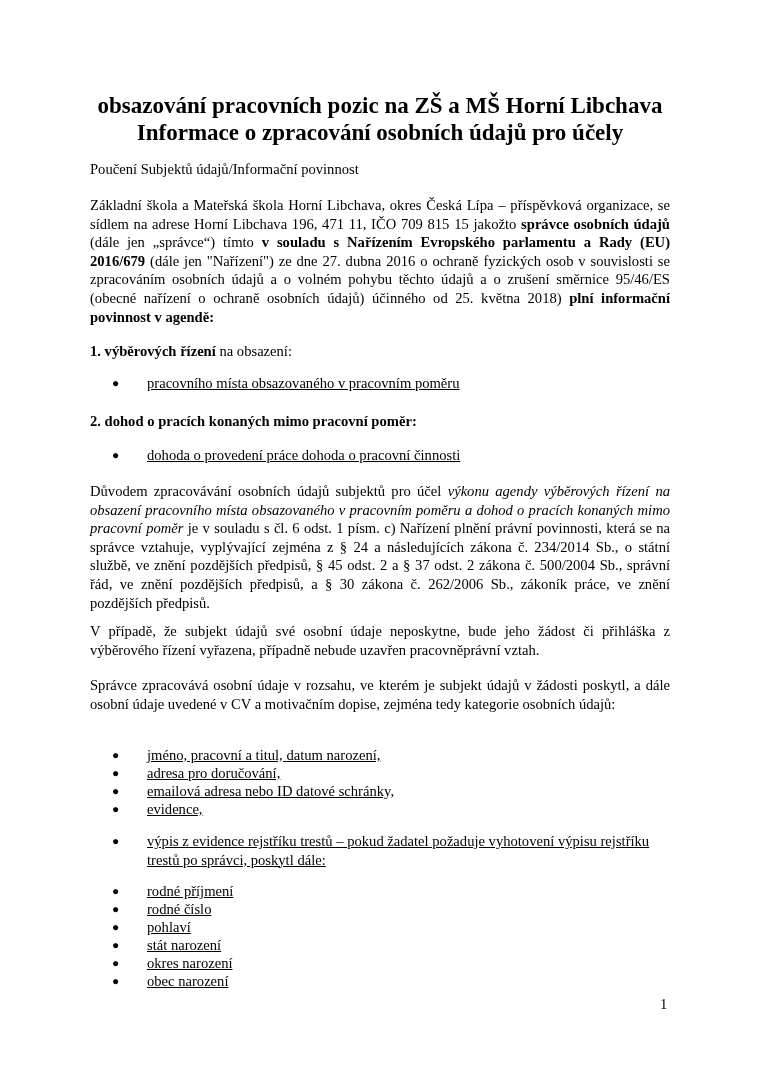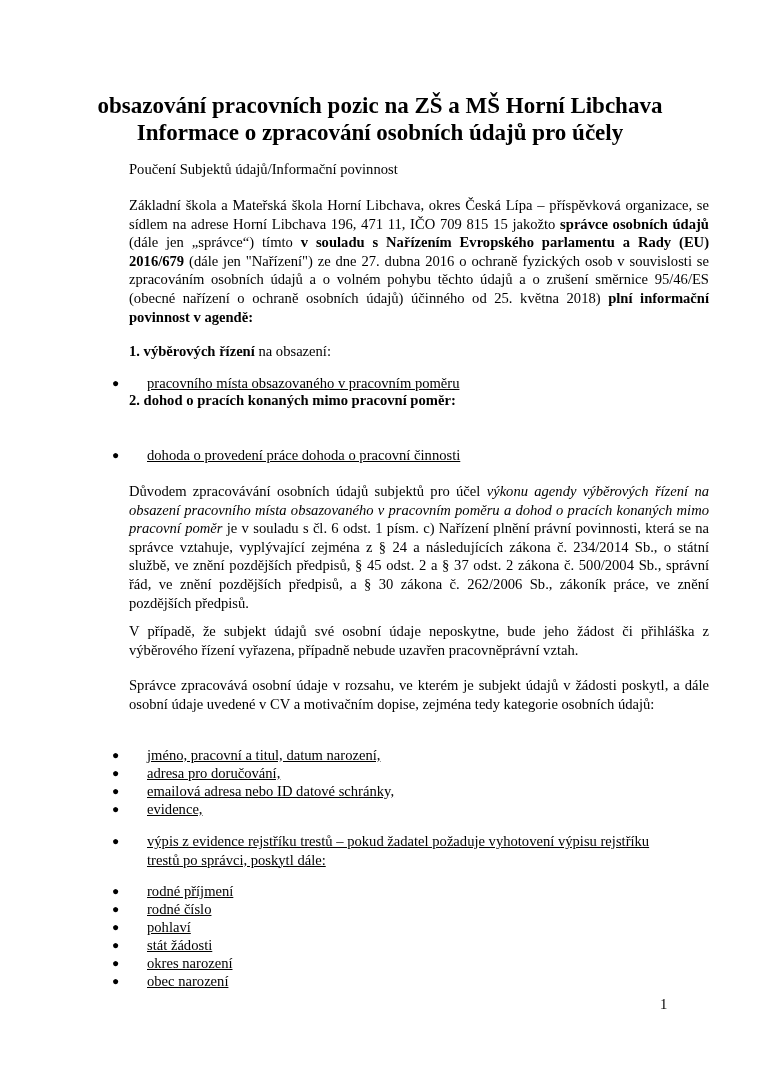--- a/index.html
+++ b/index.html
@@ -1,21 +1,21 @@
 <!DOCTYPE html>
 <html><head>
 <meta charset="utf-8">
 <style>
   html, body { margin: 0; padding: 0; background: #ffffff; }
   body { width: 760px; height: 1074px; position: relative; overflow: hidden;
          font-family: "Liberation Serif", serif; color: #000; }
   .page { position: absolute; left: 90px; top: 0; width: 580px; }
   .title { position: absolute; left: 0; top: 92px; width: 580px; text-align: center;
            font-weight: bold; font-size: 23px; line-height: 27px; }
-  .p { position: absolute; left: 0; width: 580px; font-size: 14.6px; line-height: 18.6px; text-align: justify; margin-left: 39px; }
+  .p { position: absolute; left: 0; width: 580px; font-size: 14.6px; line-height: 18.6px; text-align: justify; }
   .p b { font-weight: bold; }
   .p i { font-style: italic; }
   .li { position: absolute; left: 0; width: 580px; font-size: 14.6px; line-height: 18.6px; }
   .li .bullet { position: absolute; left: 22px; top: 0; font-size: 12px; }
   .li .txt { position: absolute; left: 57px; width: 532px; text-decoration: underline; }
   .pagenum { position: absolute; left: 660px; top: 996px; font-size: 14.6px; }
 </style>
 </head>
 <body>
 
@@ -29,21 +29,21 @@
 
   <div class="p" style="top:196px;"><span>Základní škola a Mateřská škola Horní Libchava, okres Česká Lípa – příspěvková organizace, se sídlem na adrese Horní Libchava 196, 471 11, IČO 709 815 15 jakožto </span><b>správce osobních údajů</b><span> (dále jen „správce“) tímto </span><b>v souladu s Nařízením Evropského parlamentu a Rady (EU) 2016/679</b><span> (dále jen "Nařízení") ze dne 27. dubna 2016 o ochraně fyzických osob v souvislosti se zpracováním osobních údajů a o volném pohybu těchto údajů a o zrušení směrnice 95/46/ES (obecné nařízení o ochraně osobních údajů) účinného od 25. května 2018) </span><b>plní informační povinnost v agendě:</b></div>
 
   <div class="p" style="top:342px;"><b>1. výběrových řízení</b><span> na obsazení:</span></div>
 
   <div class="li" style="top:374px;">
     <span class="bullet">●</span>
     <span class="txt">pracovního místa obsazovaného v pracovním poměru</span>
   </div>
 
-  <div class="p" style="top:391px;"><b>2. dohod o pracích konaných mimo pracovní poměr:</b></div>
+  <div class="p" style="top:412px;"><b>2. dohod o pracích konaných mimo pracovní poměr:</b></div>
 
   <div class="li" style="top:446px;">
     <span class="bullet">●</span>
     <span class="txt">dohoda o provedení práce dohoda o pracovní činnosti</span>
   </div>
 
   <div class="p" style="top:482px;"><span>Důvodem zpracovávání osobních údajů subjektů pro účel </span><i>výkonu agendy výběrových řízení na obsazení pracovního místa obsazovaného v pracovním poměru a dohod o pracích konaných mimo pracovní poměr</i><span> je v souladu s čl. 6 odst. 1 písm. c) Nařízení plnění právní povinnosti, která se na správce vztahuje, vyplývající zejména z § 24 a následujících zákona č. 234/2014 Sb., o státní službě, ve znění pozdějších předpisů, § 45 odst. 2 a § 37 odst. 2 zákona č. 500/2004 Sb., správní řád, ve znění pozdějších předpisů, a § 30 zákona č. 262/2006 Sb., zákoník práce, ve znění pozdějších předpisů.</span></div>
 
   <div class="p" style="top:622px;">V případě, že subjekt údajů své osobní údaje neposkytne, bude jeho žádost či přihláška z výběrového řízení vyřazena, případně nebude uzavřen pracovněprávní vztah.</div>
 
@@ -78,21 +78,21 @@
   <div class="li" style="top:900px;">
     <span class="bullet">●</span>
     <span class="txt">rodné číslo</span>
   </div>
   <div class="li" style="top:918px;">
     <span class="bullet">●</span>
     <span class="txt">pohlaví</span>
   </div>
   <div class="li" style="top:936px;">
     <span class="bullet">●</span>
-    <span class="txt">stát žádosti</span>
+    <span class="txt">stát narození</span>
   </div>
   <div class="li" style="top:954px;">
     <span class="bullet">●</span>
     <span class="txt">okres narození</span>
   </div>
   <div class="li" style="top:972px;">
     <span class="bullet">●</span>
     <span class="txt">obec narození</span>
   </div>
 </div>

